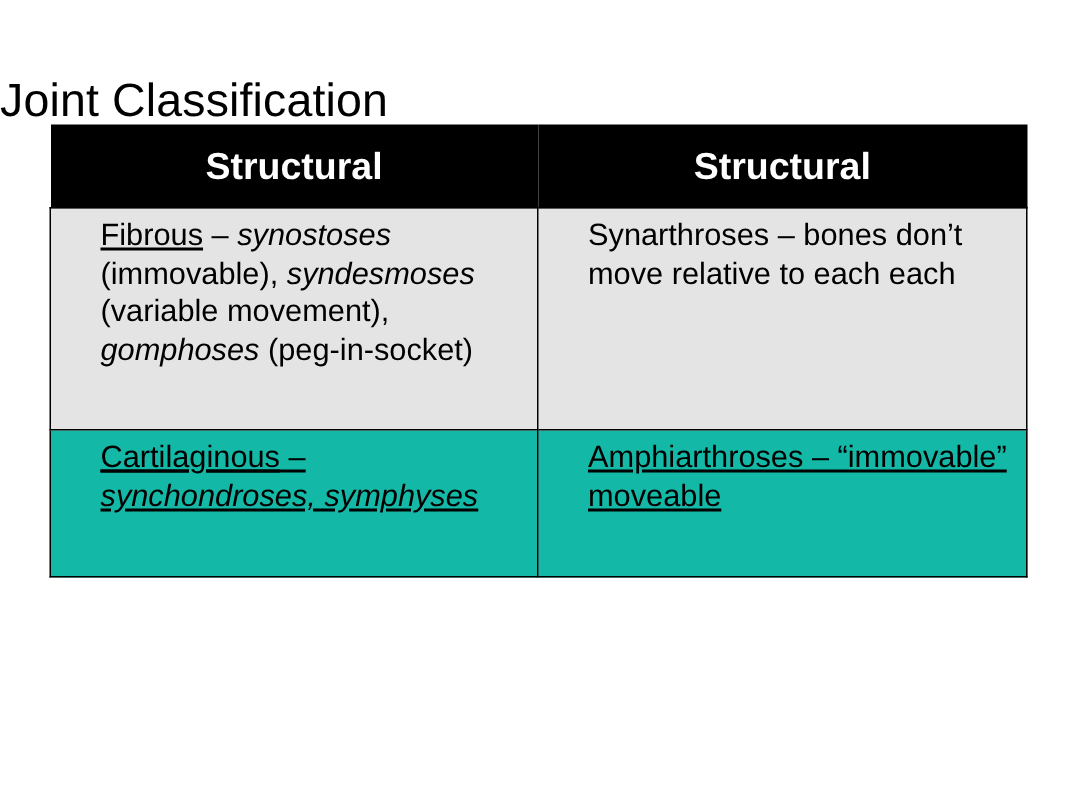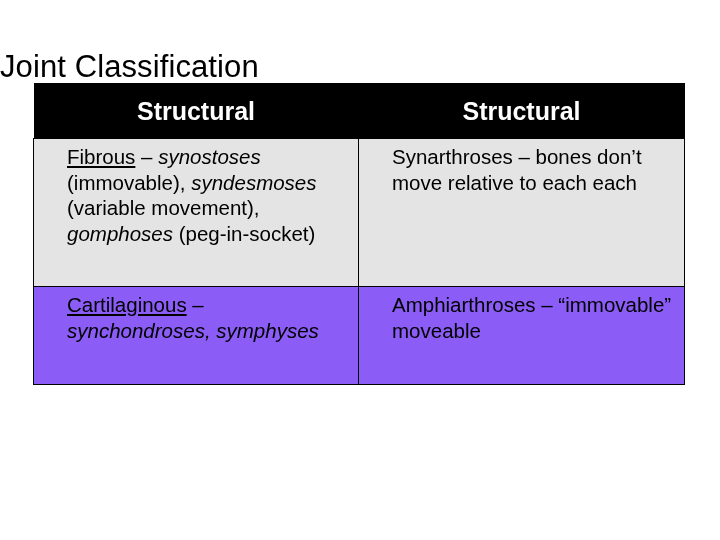--- a/index.html
+++ b/index.html
@@ -72,21 +72,22 @@
   
   .joint-table tbody td {
     border: 1.6px solid #000000;
     font-size: 20.5px;
     line-height: 25.5px;
     padding: 5px 7px 4px 7px;
     background: #e4e4e4;
   }
 
   .joint-table tbody tr.row-white td {
-    background: #8b5cf6;
+    background: #14b8a6;
+    text-decoration: underline;
   }
 
   .row-1 td { height: 138px; }
   .row-2 td { height: 88px; }
   .row-3 td { height: 138px; }
 
   .cell-text {
     display: block;
     margin-left: 26px;
   }

